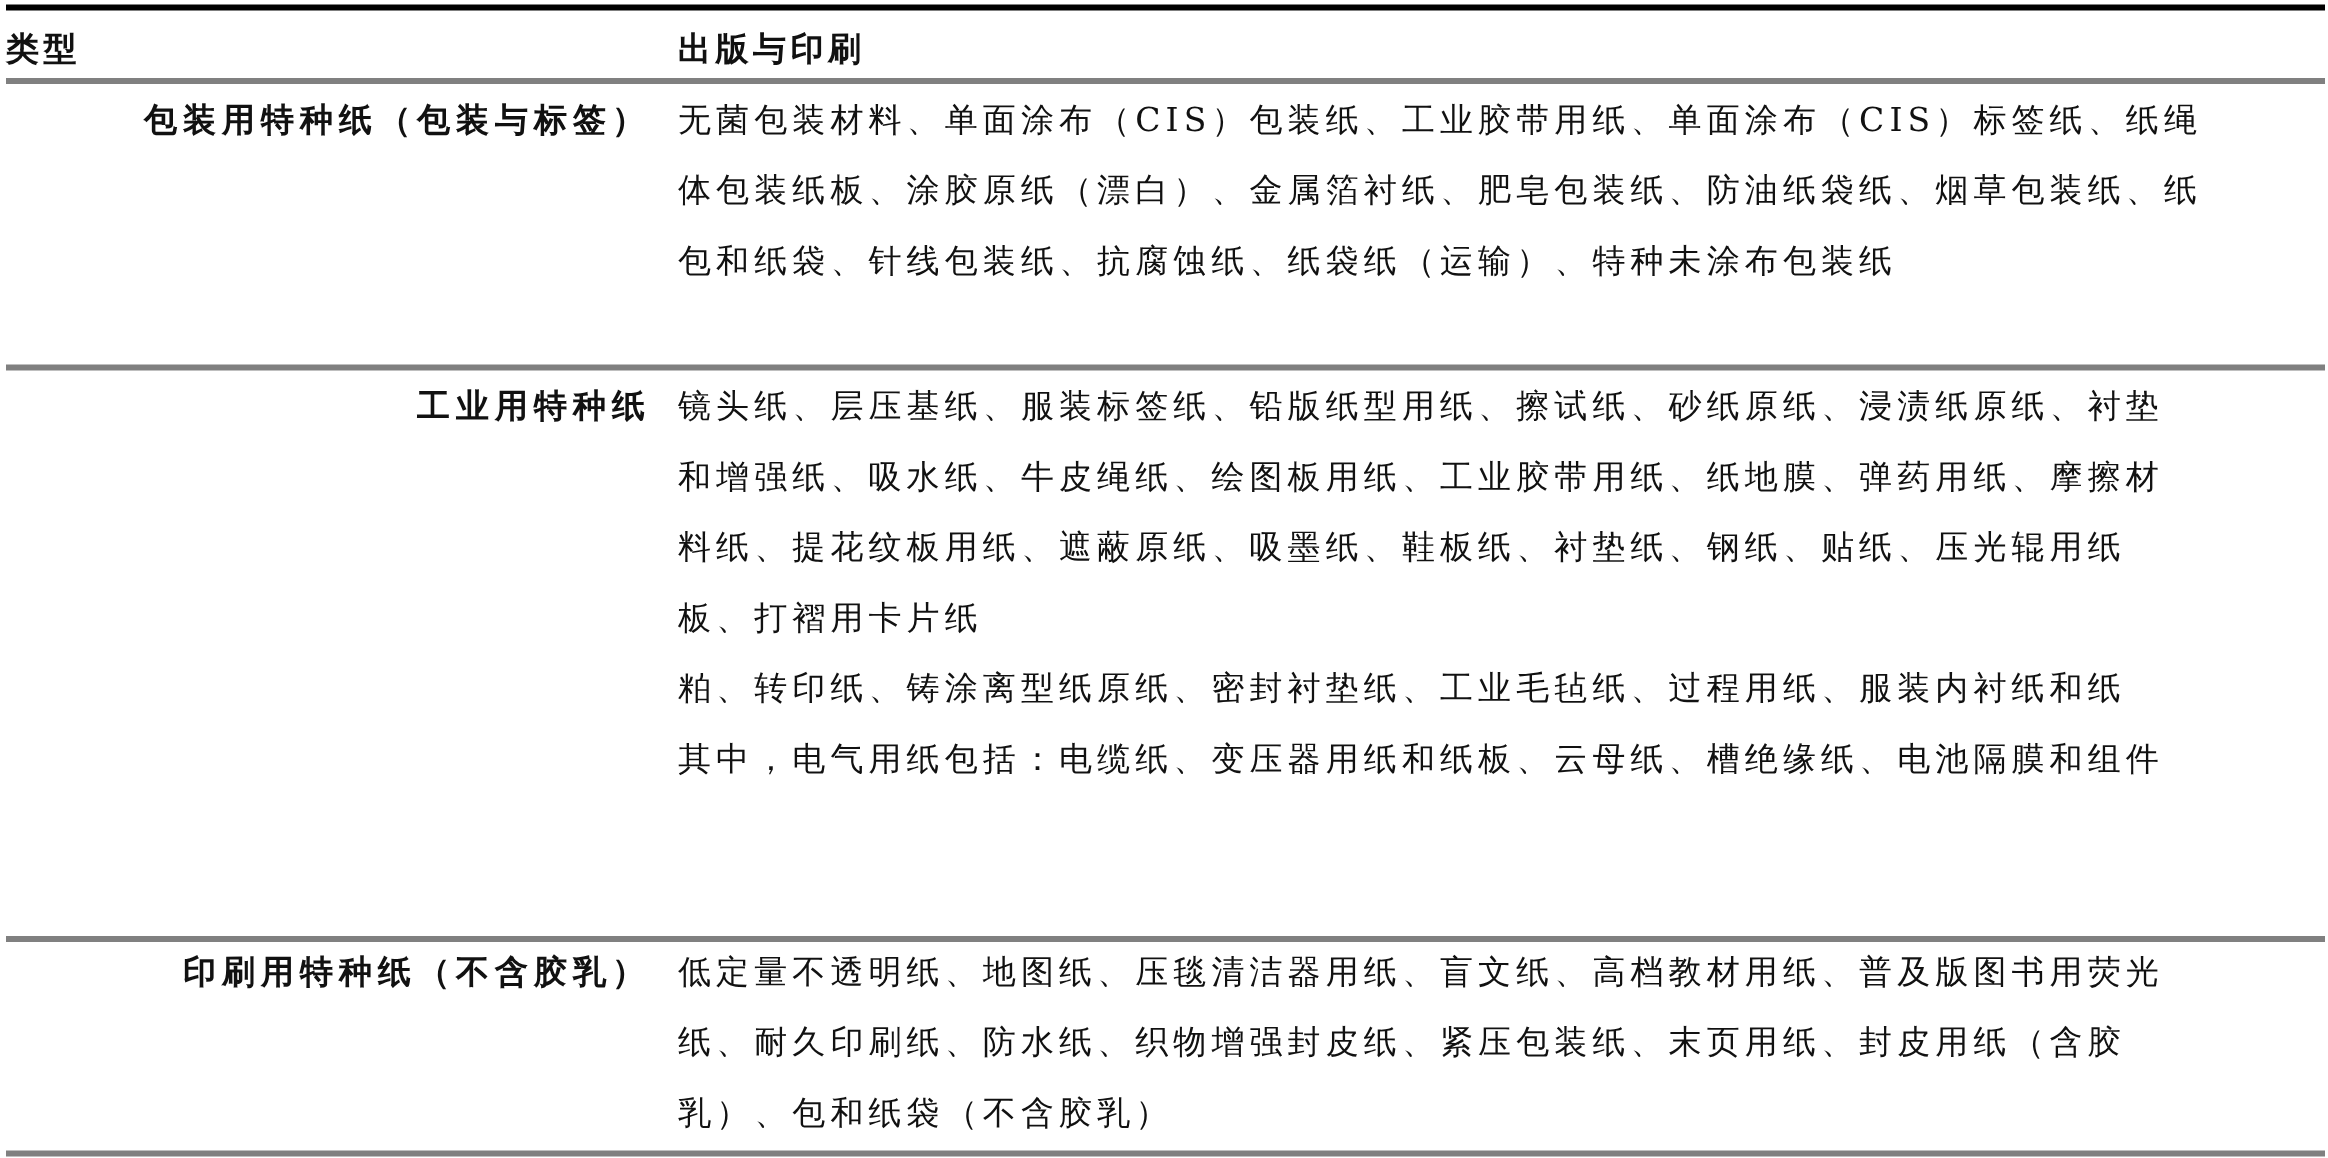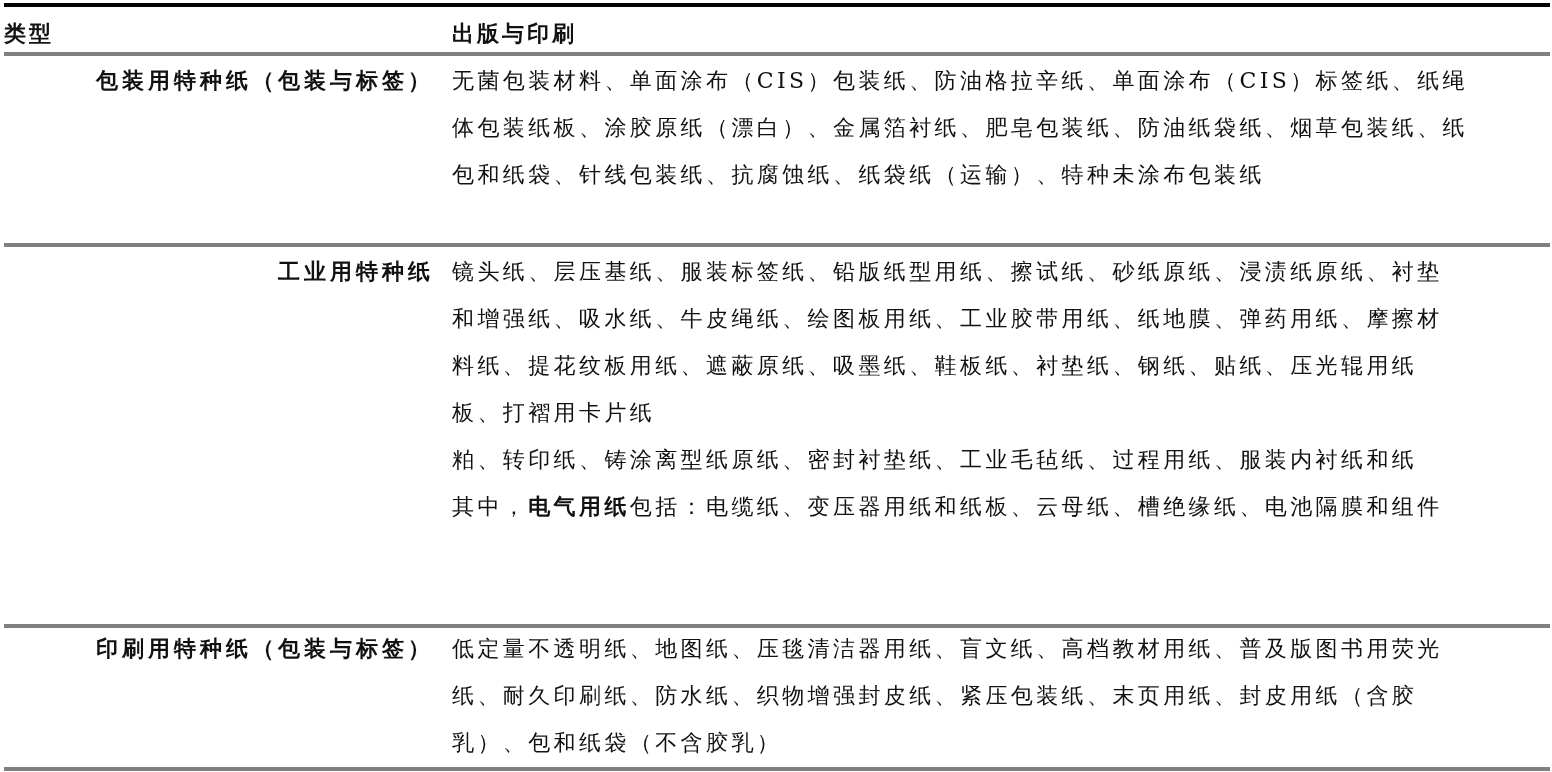--- a/index.html
+++ b/index.html
@@ -64,52 +64,52 @@
       font-size: 22px;
       line-height: 47px;
       letter-spacing: 3.4px;
     }
     .use-line {
       display: block;
       white-space: nowrap;
       height: 47px;
     }
     .bold {
-      font-weight: bold;
+      font-weight: normal;
     }
   </style>
 </head>
 <body>
 
 <div class="table">
   <div class="rule-top"></div>
 
   <div class="hdr" style="left:0;width:430px;">类型</div>
   <div class="hdr" style="left:448px;width:1098px;">出版与印刷</div>
   <div class="rule" style="top:49px;"></div>
 
   <div class="type-cell" style="top:54px;">包装用特种纸（包装与标签）</div>
   <div class="use-cell" style="top:54px;">
-    <span class="use-line">无菌包装材料、单面涂布（CIS）包装纸、防油格拉辛纸、单面涂布（CIS）标签纸、纸绳</span>
+    <span class="use-line">无菌包装材料、单面涂布（CIS）包装纸、工业胶带用纸、单面涂布（CIS）标签纸、纸绳</span>
     <span class="use-line">体包装纸板、涂胶原纸（漂白）、金属箔衬纸、肥皂包装纸、防油纸袋纸、烟草包装纸、纸</span>
     <span class="use-line">包和纸袋、针线包装纸、抗腐蚀纸、纸袋纸（运输）、特种未涂布包装纸</span>
   </div>
   <div class="rule" style="top:240px;"></div>
 
   <div class="type-cell" style="top:245px;">工业用特种纸</div>
   <div class="use-cell" style="top:245px;">
     <span class="use-line">镜头纸、层压基纸、服装标签纸、铅版纸型用纸、擦试纸、砂纸原纸、浸渍纸原纸、衬垫</span>
     <span class="use-line">和增强纸、吸水纸、牛皮绳纸、绘图板用纸、工业胶带用纸、纸地膜、弹药用纸、摩擦材</span>
     <span class="use-line">料纸、提花纹板用纸、遮蔽原纸、吸墨纸、鞋板纸、衬垫纸、钢纸、贴纸、压光辊用纸</span>
     <span class="use-line">板、打褶用卡片纸</span>
     <span class="use-line">粕、转印纸、铸涂离型纸原纸、密封衬垫纸、工业毛毡纸、过程用纸、服装内衬纸和纸</span>
     <span class="use-line"><span>其中，</span><span class="bold">电气用纸</span><span>包括：电缆纸、变压器用纸和纸板、云母纸、槽绝缘纸、电池隔膜和组件</span></span>
   </div>
   <div class="rule" style="top:621px;"></div>
 
-  <div class="type-cell" style="top:622px;">印刷用特种纸（包装与标签）</div>
+  <div class="type-cell" style="top:622px;">印刷用特种纸（不含胶乳）</div>
   <div class="use-cell" style="top:622px;">
     <span class="use-line">低定量不透明纸、地图纸、压毯清洁器用纸、盲文纸、高档教材用纸、普及版图书用荧光</span>
     <span class="use-line">纸、耐久印刷纸、防水纸、织物增强封皮纸、紧压包装纸、末页用纸、封皮用纸（含胶</span>
     <span class="use-line">乳）、包和纸袋（不含胶乳）</span>
   </div>
   <div class="rule" style="top:764px;"></div>
 </div>
 
 </body></html>

